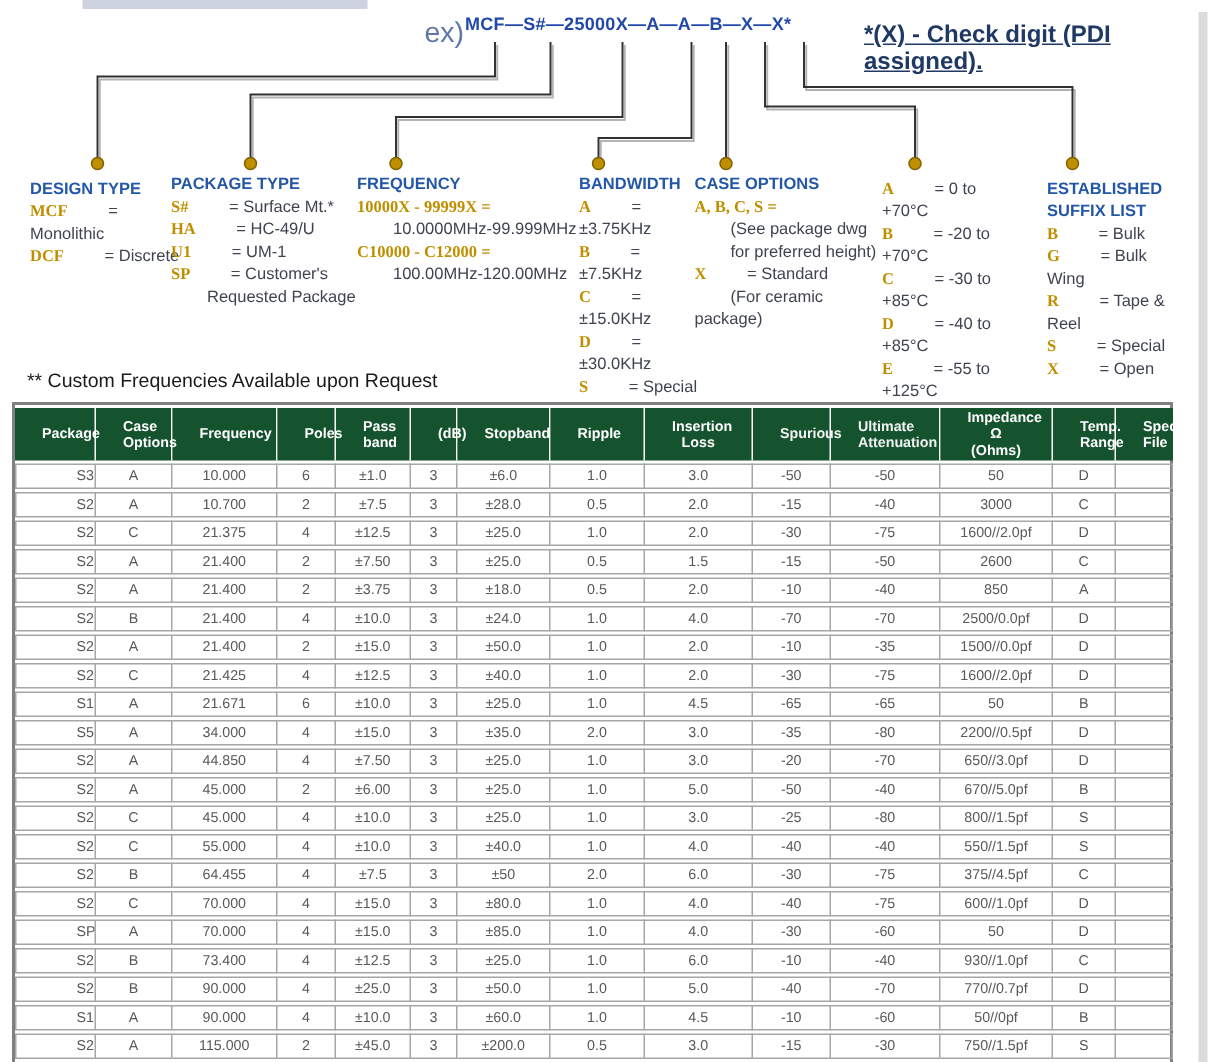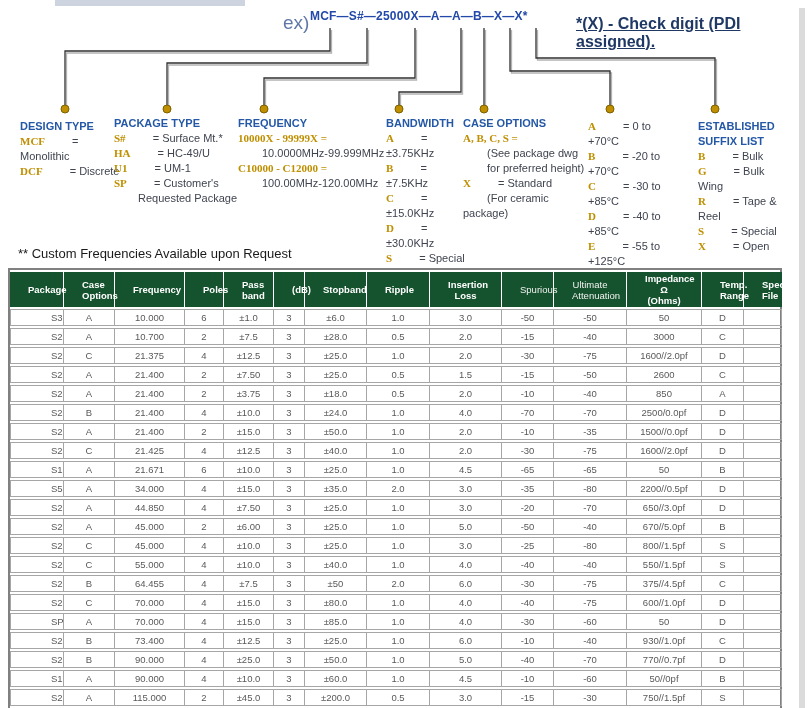--- a/index.html
+++ b/index.html
@@ -33,21 +33,21 @@
 
   .custom-note{position:absolute;left:18px;top:246px;font-size:13px;color:#1a1a1a;}
 
   
   .table-wrap{position:absolute;left:8px;top:268px;width:770px;border:2px solid #808080;background:#fff;}
   table{width:100%;table-layout:fixed;border-collapse:separate;border-spacing:0 2px;}
   thead th{background:#14532d;color:#ffffff;font-size:9.5px;font-weight:bold;
            line-height:11px;height:32px;padding:1px 18px;vertical-align:middle;
            border-right:1px solid #ffffff;}
   thead th:last-child{border-right:none;}
-  thead th.light{font-weight:normal;color:#f2f2f2;}
+  thead th.light{font-weight:bold;color:#f2f2f2;}
   tbody td{height:15px;line-height:15px;padding:0 1px;font-size:9.5px;color:#595959;
            text-align:center;white-space:nowrap;overflow:hidden;
            border-top:1px solid #a6a6a6;border-bottom:1px solid #a6a6a6;border-right:1px solid #a6a6a6;}
   tbody td:first-child{border-left:1px solid #a6a6a6;padding-left:40px;}
 </style>
 </head>
 <body>
 
 <div id="page">
 

